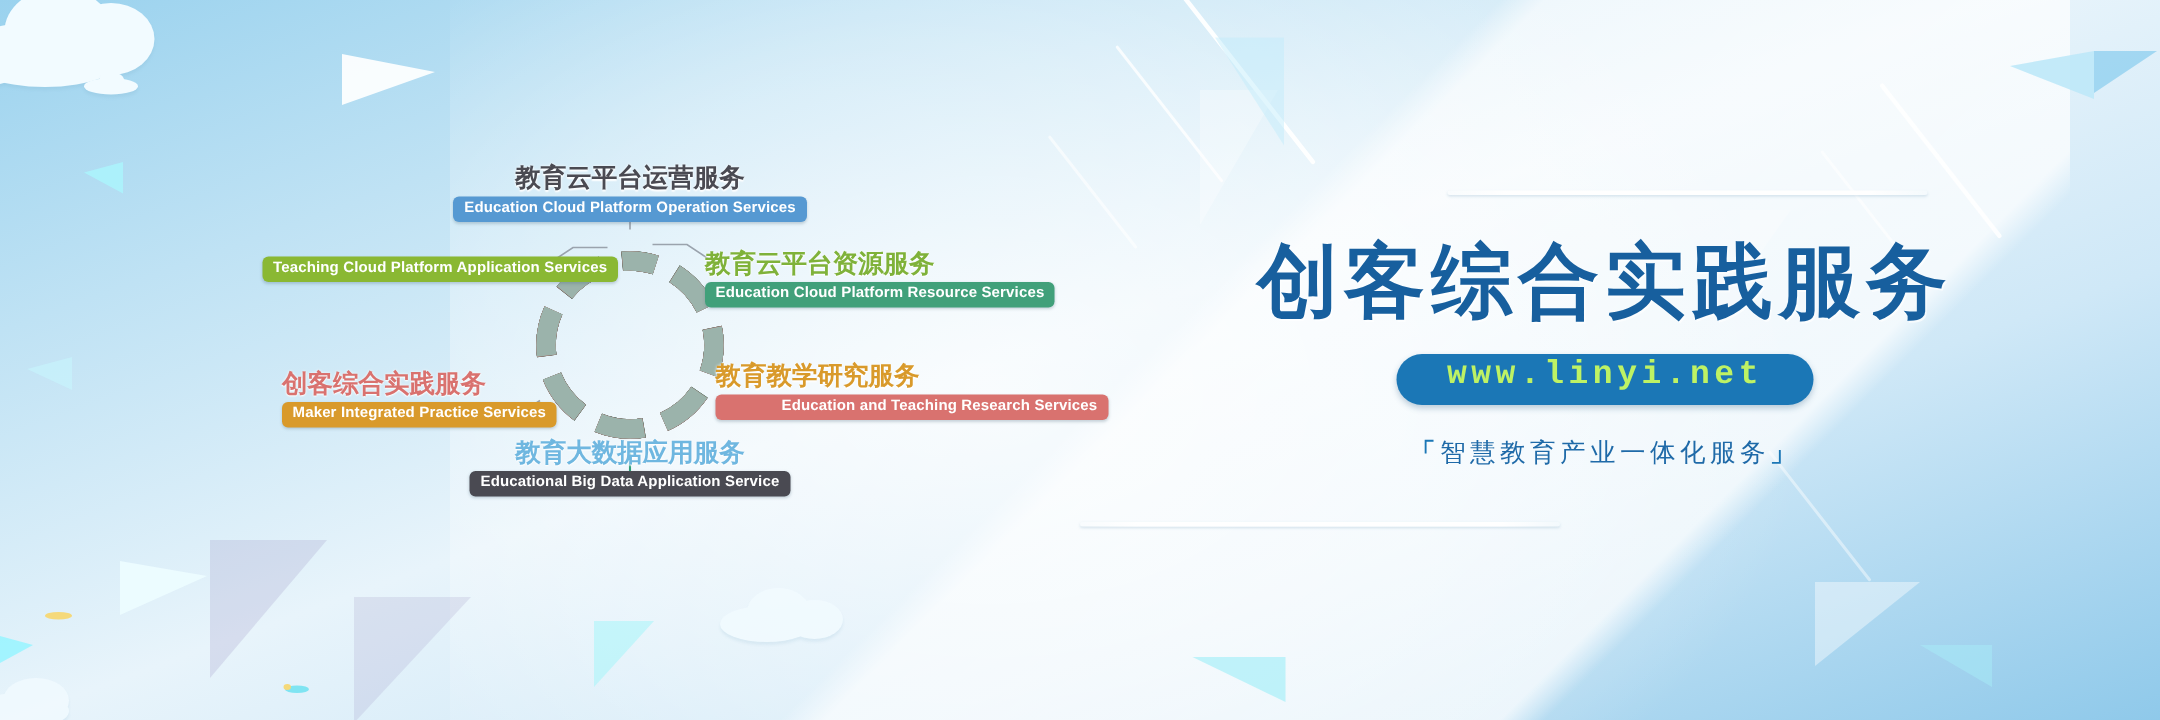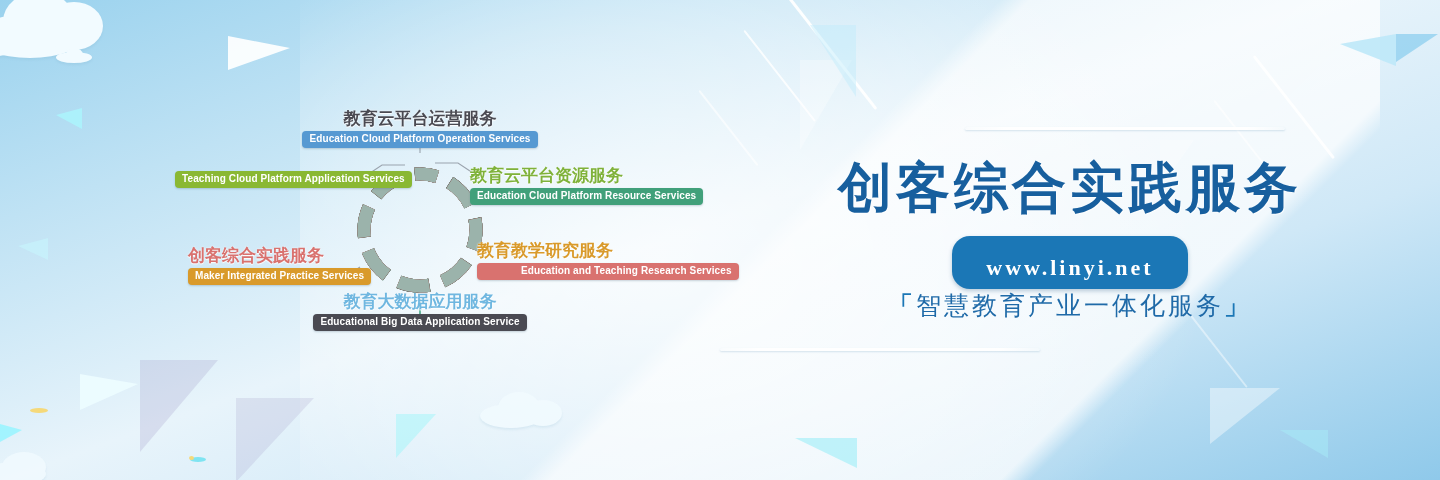--- a/index.html
+++ b/index.html
@@ -65,29 +65,29 @@
   .rule-bot{left:20px;top:348px;width:320px;}
   .title{
     position:absolute;left:0;top:160px;width:740px;text-align:center;
     color:#175f9e;font-size:54px;font-weight:bold;letter-spacing:4px;
     font-family:"DejaVu Serif","Liberation Serif",serif;
     text-shadow:1px 1px 0 rgba(255,255,255,.65);
     line-height:1;
   }
   .url-wrap{position:absolute;left:0;top:236px;width:740px;text-align:center;}
   .url{
-    display:inline-block;background:#1b77b6;color:#ffffff;
-    padding:19px 34px 8px;border-radius:18px;
+    display:inline-block;background:#1b77b6;color:#bef264;
+    padding:1px 34px 8px;border-radius:18px;
     font-size:22px;font-weight:bold;letter-spacing:3px;
-    font-family:Liberation Serif, serif;
+    font-family:Liberation Mono, monospace;
     box-shadow:0 2px 4px rgba(40,90,130,.30);
   }
   .slogan{
     position:absolute;left:0;top:293px;width:740px;text-align:center;
-    color:#1f6aa8;font-size:25px;letter-spacing:3px;line-height:1;
+    color:#1f6aa8;font-size:17px;letter-spacing:3px;line-height:1;
   }
   .slogan .brk{color:#1b77b6;font-weight:bold;}
 </style>
 </head>
 <body>
 
 <div class="banner">
 
   <div class="bg-layer">
     <div class="diag-wedge"></div>

